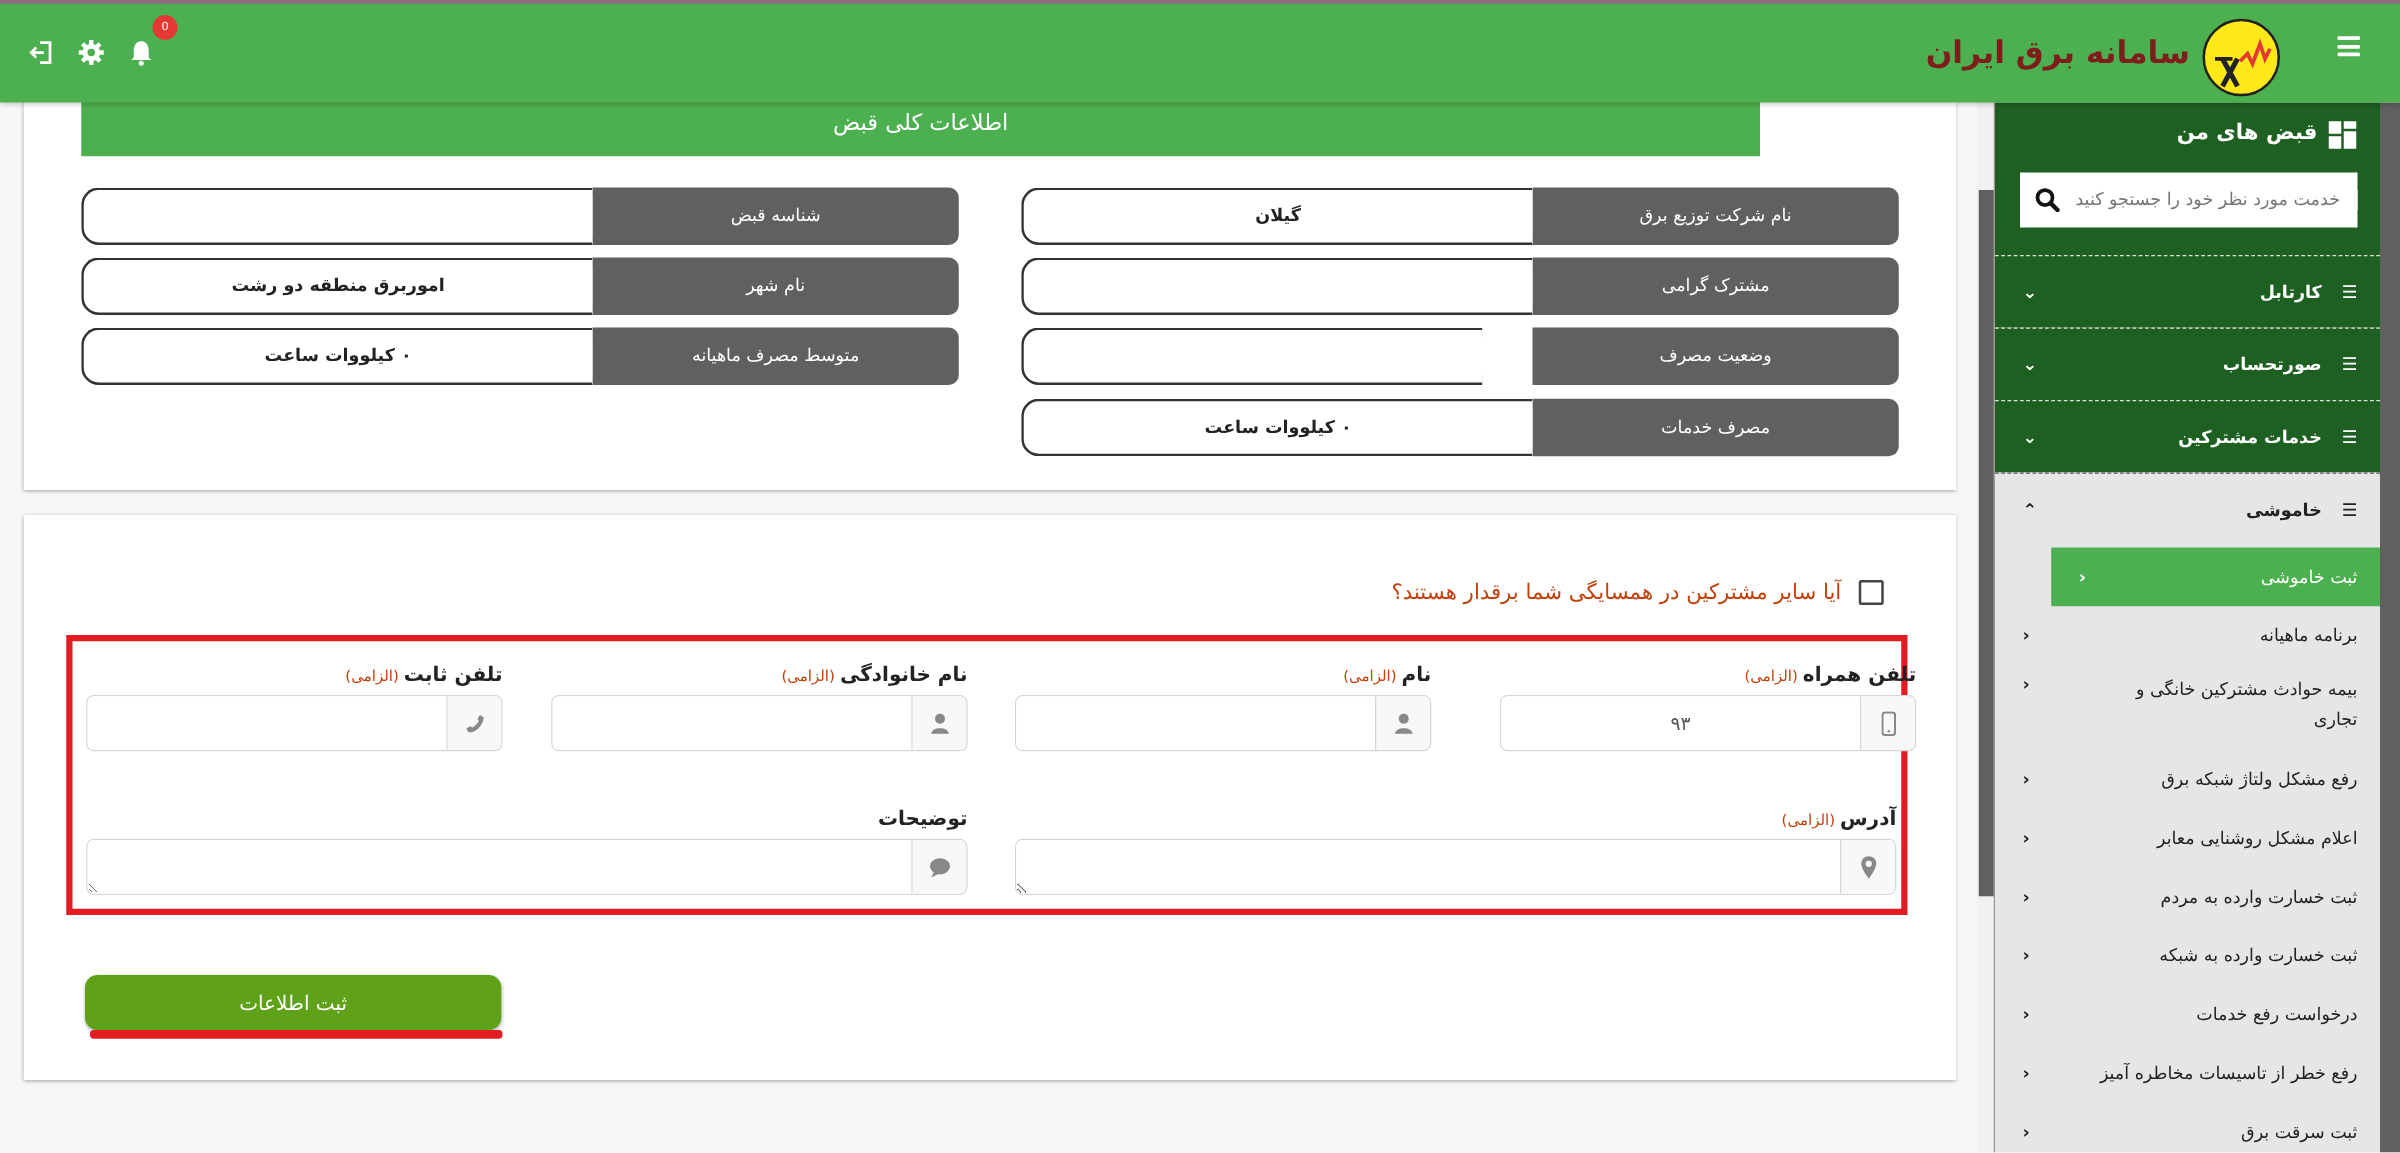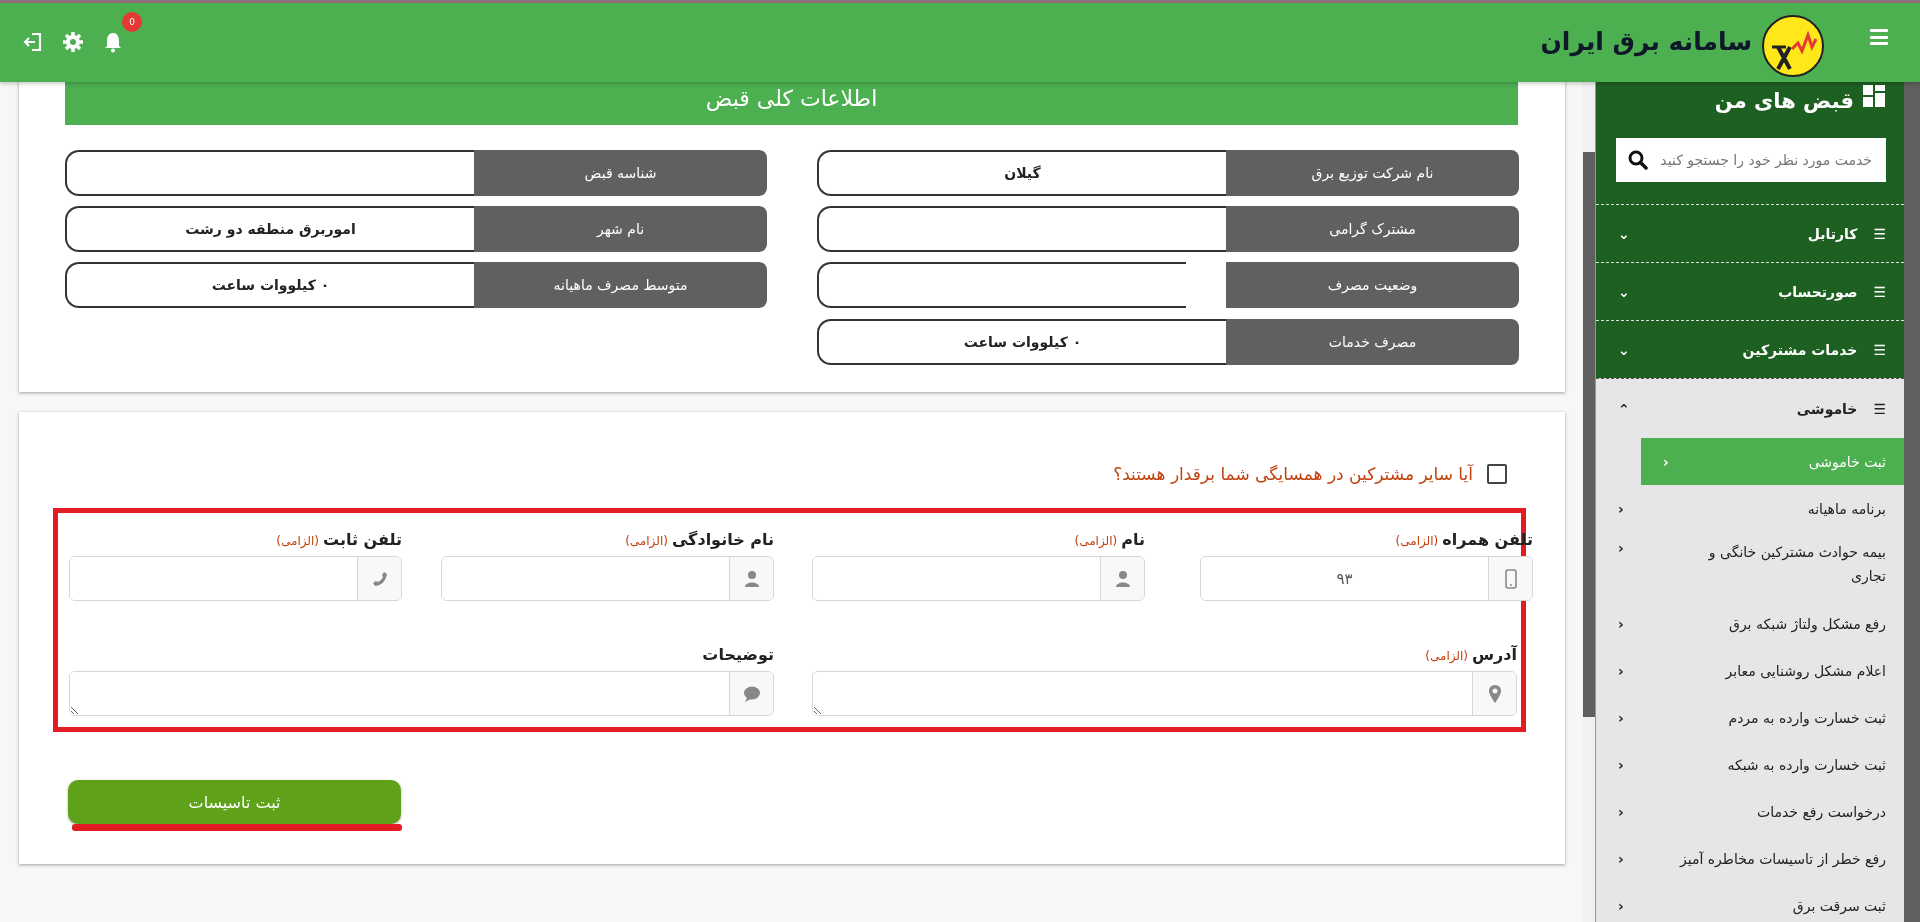--- a/index.html
+++ b/index.html
@@ -4,30 +4,30 @@
 <style>
   * { box-sizing: border-box; margin: 0; padding: 0; }
   html, body { width: 1920px; height: 922px; overflow: hidden; }
   body { font-family: "DejaVu Sans", sans-serif; background: #f7f7f7; position: relative; direction: ltr; }
 
   
   .topbar { position: absolute; left: 0; top: 0; width: 1920px; height: 82px; background: #4caf50; border-top: 3px solid #8d6a7c; box-shadow: 0 2px 4px rgba(0,0,0,0.2); z-index: 10; }
   .topbar .menu-btn { position: absolute; right: 32px; top: 26px; width: 18px; height: 16px; display:flex; flex-direction:column; justify-content:space-between; cursor:pointer; }
   .topbar .menu-btn span { display:block; height:3px; background:#fff; border-radius:1px; }
   .logo { position: absolute; right: 96px; top: 12px; width: 62px; height: 62px; border-radius: 50%; background: #ffe81a; border: 2px solid #222; overflow: hidden; }
-  .brand-title { position: absolute; right: 168px; top: 24px; color: #0f172a; font-size: 25px; font-weight: bold; direction: rtl; }
+  .brand-title { position: absolute; right: 168px; top: 24px; color: #7f1d1d; font-size: 25px; font-weight: bold; direction: rtl; }
   .top-icons { position: absolute; left: 22px; top: 28px; display: flex; gap: 18px; align-items: center; }
   .top-icon { width: 22px; height: 22px; display:flex; align-items:center; justify-content:center; cursor:pointer; position:relative; }
   .badge { position: absolute; left: 122px; top: 9px; width: 20px; height: 20px; border-radius: 50%; background: #e53935; color: #fff; font-size: 9px; display:flex; align-items:center; justify-content:center; }
 
   
   .main { position: absolute; left: 0; top: 82px; width: 1582px; height: 840px; background: #f7f7f7; }
   .card { position: absolute; background: #fff; box-shadow: 0 1px 3px rgba(0,0,0,0.35); }
   .card1 { left: 19px; top: -10px; width: 1546px; height: 320px; }
-  .card-header { position: absolute; left: 46px; top: 0; width: 1453px; height: 53px; background: #4caf50; color: #fff; font-size: 22px; display:flex; align-items:center; justify-content:center; direction: rtl; }
+  .card-header { position: absolute; left: 46px; top: 0; width: 1343px; height: 53px; background: #4caf50; color: #fff; font-size: 18px; display:flex; align-items:center; justify-content:center; direction: rtl; }
   .info-row { position: absolute; height: 46px; width: 702px; display: flex; direction: rtl; }
   .info-label { width: 293px; height: 100%; background: #606060; color: #fff; border-radius: 0 8px 8px 0; display:flex; align-items:center; justify-content:center; font-size: 14px; }
   .info-value { flex: 1; height: 100%; border: 2px solid #333; border-right: none; border-radius: 14px 0 0 14px; display:flex; align-items:center; justify-content:center; font-size: 14px; font-weight: bold; color: #222; background:#fff; }
 
   .card2 { left: 19px; top: 330px; width: 1546px; height: 452px; }
   .checkbox-row { position: absolute; right: 58px; top: 52px; display:flex; align-items:center; gap: 14px; direction: rtl; font-size: 17px; color: #c2410c; }
   .checkbox { width: 20px; height: 20px; border: 2px solid #444; border-radius: 2px; background: #fff; cursor: pointer; }
 
   .red-box { position: absolute; left: 34px; top: 96px; width: 1473px; height: 224px; border: 5px solid #e31b23; }
   .field { position: absolute; direction: rtl; }
@@ -42,21 +42,21 @@
   .submit-underline { position: absolute; left: 53px; top: 412px; width: 330px; height: 7px; background: #e31b23; border-radius: 3px; }
 
   
   .scrollbar { position: absolute; left: 1582px; top: 82px; width: 14px; height: 840px; background: #f1f1f1; border-right: 1px solid #999; }
   .scroll-thumb { position: absolute; left: 1px; top: 70px; width: 12px; height: 565px; background: #606060; cursor: pointer; }
 
   
   .sidebar { position: absolute; left: 1596px; top: 82px; width: 308px; height: 840px; background: #e6e6e6; direction: rtl; }
   .sidebar-right-strip { position:absolute; left:1904px; top:82px; width:16px; height:840px; background:#606060; }
   .side-head { background: #1e5f22; height: 122px; position: relative; }
-  .side-title { position: absolute; right: 18px; top: 2px; color: #fff; font-size: 21px; font-weight: bold; display:flex; align-items:flex-end; gap: 8px; }
+  .side-title { position: absolute; right: 18px; top: 14px; color: #fff; font-size: 17px; font-weight: bold; display:flex; align-items:flex-start; gap: 8px; }
   .search-box { position: absolute; right: 18px; top: 56px; width: 270px; height: 44px; background: #fff; display:flex; align-items:center; }
   .search-box input { flex: 1; border: none; outline: none; font-size: 14px; color: #777; padding-right: 14px; font-family: "DejaVu Sans", sans-serif; direction: rtl; }
   .search-box .sicon { width: 44px; display:flex; align-items:center; justify-content:center; }
   .nav-group { height: 58px; background: #1e5f22; color: #fff; display:flex; align-items:center; justify-content: space-between; padding: 0 18px 0 22px; border-top: 1px dashed #d8e8d8; font-size: 14px; font-weight: bold; cursor:pointer; }
   .nav-group:first-of-type { border-top: 1px solid #d8e8d8; }
   .nav-group .left { display:flex; align-items:center; gap: 16px; }
   .nav-group.open { background: #e6e6e6; color: #222; border-top: 1px dashed #555; height: 60px; }
   .sub-item { height: 47px; display:flex; align-items:center; justify-content: space-between; padding: 0 18px 0 22px; font-size: 14px; color: #222; cursor:pointer; }
   .sub-item.active { background: #4caf50; color: #fff; width: 263px; }
   .sub-item.tall { height: 68px; align-items: flex-start; padding-top: 8px; }
@@ -219,21 +219,21 @@
         <div class="addon">
           <svg width="18" height="16" viewBox="0 0 18 16">
               <ellipse cx="9" cy="7" rx="8" ry="6.5" fill="#888"></ellipse>
               <path d="M4 12 L2 16 L8 13 Z" fill="#888"></path>
             </svg>
         </div>
         <textarea style=""></textarea>
       </div>
     </div>
 
-    <button class="submit-btn">ثبت تاسیسات</button>
+    <button class="submit-btn">ثبت اطلاعات</button>
     <div class="submit-underline"></div>
   </div>
 </div>
 
 <div class="scrollbar">
   <div class="scroll-thumb"></div>
 </div>
 
 <div class="sidebar">
   <div class="side-head">

